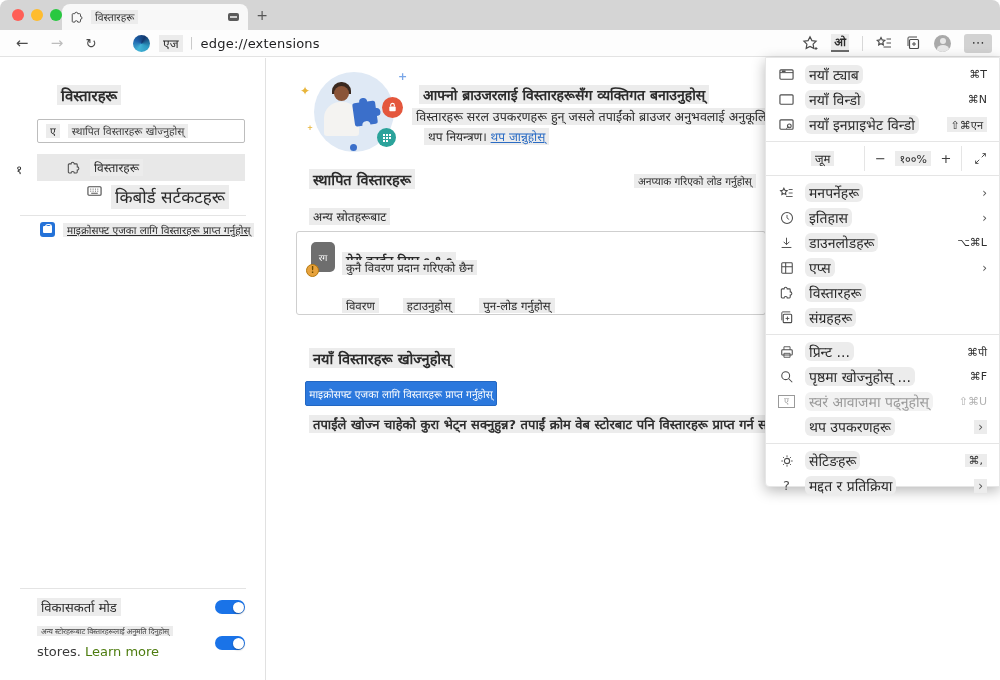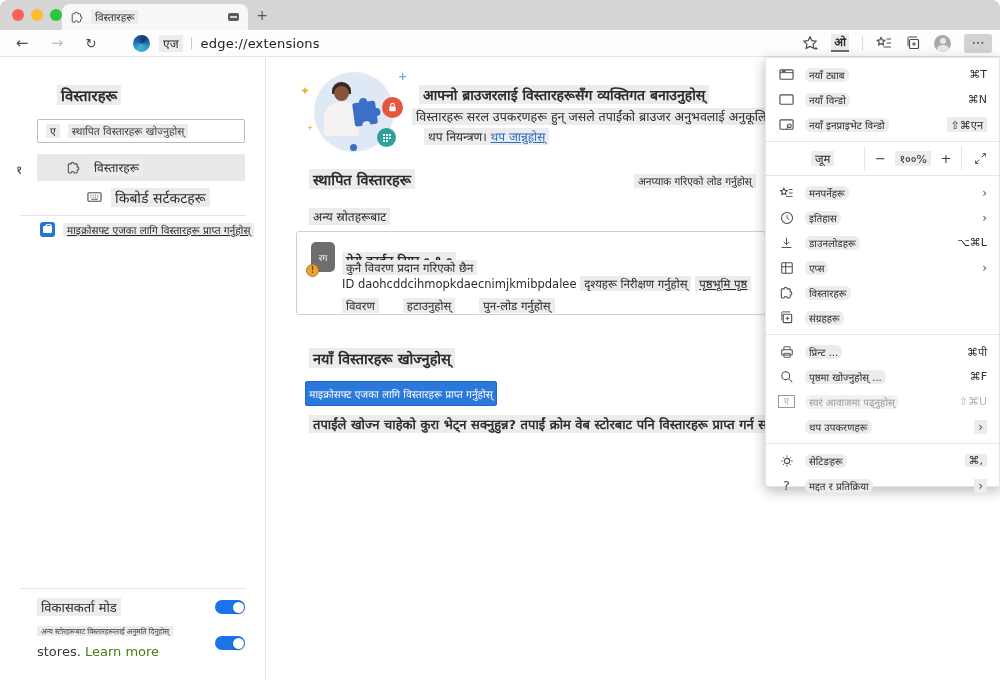--- a/index.html
+++ b/index.html
@@ -38,21 +38,21 @@
   .menu-btn { width:28px; height:19px; background:#d2d2d2; border-radius:3px; color:#3d3d3d; font-size:13px; text-align:center; line-height:17px; }
   svg.ic { stroke:#4c4c4c; fill:none; stroke-width:1.2; }
 
   
   .sidebar { position:absolute; left:0; top:58px; width:266px; height:622px; background:#fff; border-right:1px solid #e1e1e1; }
   .sb-title { position:absolute; left:57px; top:27px; font-size:15px; font-weight:bold; }
   .sb-search { position:absolute; left:37px; top:61px; width:208px; height:24px; border:1px solid #bdbdbd; border-radius:2px; background:#fff; display:flex; align-items:center; gap:8px; padding:0 8px; }
   .sb-search .ph { font-size:10.5px; color:#3c3c3c; }
   .sb-marker { position:absolute; left:16px; top:103px; font-size:12px; }
   .sb-item1 { position:absolute; left:37px; top:96px; width:208px; height:27px; background:#e8e8e8; display:flex; align-items:center; gap:9px; padding-left:30px; font-size:12px; }
-  .sb-item2 { position:absolute; left:37px; top:127px; width:208px; height:24px; display:flex; align-items:center; gap:9px; padding-left:50px; font-size:14px; }
+  .sb-item2 { position:absolute; left:37px; top:127px; width:208px; height:24px; display:flex; gap:9px; padding-left:50px; font-size:17px; }
   .sb-div { position:absolute; left:20px; width:226px; height:1px; background:#e4e4e4; }
   .sb-store { position:absolute; left:40px; top:164px; display:flex; align-items:center; gap:8px; }
   .sb-store .lab { font-size:10.3px; text-decoration:underline; }
   .bag { width:15px; height:15px; background:#2472d8; border-radius:3px; position:relative; }
   .bag::before{ content:""; position:absolute; left:3px; top:4px; width:9px; height:7px; background:#fff; border-radius:1px; }
   .bag::after { content:""; position:absolute; left:5px; top:1.5px; width:5px; height:4px; border:1.3px solid #fff; border-bottom:none; border-radius:3px 3px 0 0; }
   .sb-dev { position:absolute; left:37px; top:540px; font-size:13px; }
   .toggle { position:absolute; width:30px; height:14px; border-radius:8px; background:#1a73e8; }
   .toggle::after{ content:""; position:absolute; right:1.5px; top:1.5px; width:11px; height:11px; border-radius:50%; background:#fff; box-shadow:0 1px 2px rgba(0,0,0,.3); }
   .tg1 { left:215px; top:542px; }
@@ -92,21 +92,21 @@
   .c-id .lnk { text-decoration:underline; }
   .c-actions { position:absolute; left:45px; top:66px; font-size:11.5px; display:flex; gap:24px; }
   .sec2 { position:absolute; left:42px; top:290px; font-size:14.5px; font-weight:bold; }
   .get-btn { position:absolute; left:38px; top:323px; width:192px; height:25px; background:#2b78dd; border:1px solid #2367c2; border-radius:2px; color:#fff; font-size:10.3px; display:flex; align-items:center; justify-content:center; }
   .chrome-note { position:absolute; left:42px; top:357px; font-size:13px; font-weight:bold; color:#2f2f2f; }
 
   
   .menu { position:absolute; left:765px; top:57px; width:235px; height:430px; background:#fff; box-shadow:0 4px 14px rgba(0,0,0,.28); border:1px solid #e6e6e6; border-radius:0 0 0 4px; padding-top:4px; z-index:20; }
   .mi { height:25px; display:flex; align-items:center; padding:0 12px; gap:10px; }
   .mic { width:17px; display:flex; justify-content:center; align-items:center; color:#4c4c4c; font-size:11px; }
-  .mil { font-size:10px;border-radius:6px; }
+  .mil { font-size:14px;border-radius:6px; }
   .mis { margin-left:auto; font-size:11px; color:#2f2f2f; }
   .chev { margin-left:auto; color:#555; font-size:12px; }
   .msep { height:1px; background:#e5e5e5; margin:4px 0; }
   .mi.disabled .mil { color:#9a9a9a; background:#f2f2f2; }
   .mi.disabled .mis { color:#b2b2b2; }
   .mi.disabled .mic { color:#9a9a9a; border-color:#9a9a9a; }
   .zoomrow { height:25px; display:flex; align-items:center; }
   .z-label { margin-left:45px; font-size:11.5px;text-align:center; }
   .z-grp { margin-left:auto; display:flex; align-items:center; height:25px; }
   .z-sep { width:1px; height:25px; background:#e5e5e5; }
@@ -235,25 +235,20 @@
 
     <div class="sec1 t">स्थापित विस्तारहरू</div>
     <div class="load-unpacked t">अनप्याक गरिएको लोड गर्नुहोस्</div>
     <div class="from-other t">अन्य स्रोतहरूबाट</div>
 
     <div class="card">
       <span class="ext-ic">रग</span>
       <span class="err-badge">!</span>
       <div class="c-title t">मेरो कार्बन ट्रिगर ०.१.०</div>
       <div class="c-nodesc t">कुनै विवरण प्रदान गरिएको छैन</div>
-      <div class="c-id">
-        <span>ID daohcddcihmopkdaecnimjkmibpdalee</span>
-        <span class="t">दृश्यहरू निरीक्षण गर्नुहोस्</span>
-        <span class="lnk t">पृष्ठभूमि पृष्ठ</span>
-      </div>
       <div class="c-actions">
         <span class="t">विवरण</span>
         <span class="t">हटाउनुहोस्</span>
         <span class="t">पुन-लोड गर्नुहोस्</span>
       </div>
     </div>
 
     <div class="sec2 t">नयाँ विस्तारहरू खोज्नुहोस्</div>
     <div class="get-btn">माइक्रोसफ्ट एजका लागि विस्तारहरू प्राप्त गर्नुहोस्</div>
     <div class="chrome-note t">तपाईंले खोज्न चाहेको कुरा भेट्न सक्नुहुन्न? तपाईं क्रोम वेब स्टोरबाट पनि विस्तारहरू प्राप्त गर्न सक्नुहुन्छ</div>

